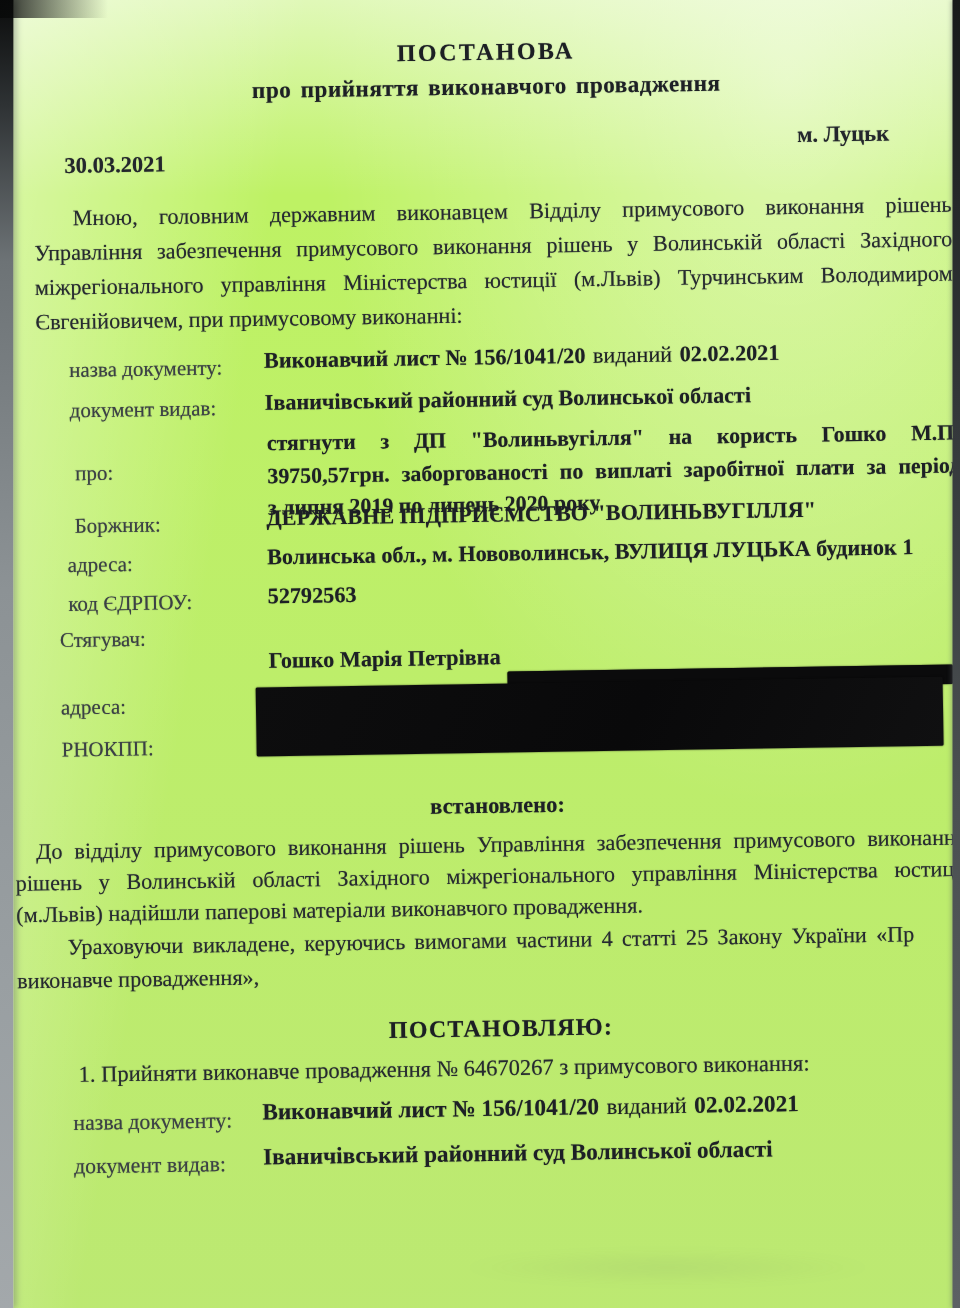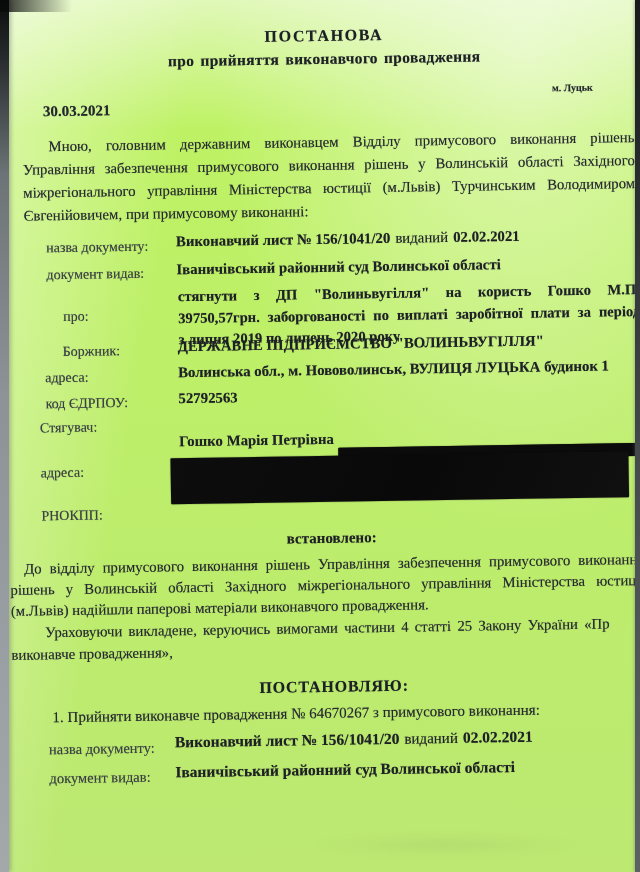--- a/index.html
+++ b/index.html
@@ -38,21 +38,21 @@
   .doc {
     position:absolute; inset:0; z-index:2;
     transform: rotate(-0.9deg); transform-origin: 320px 430px;
     text-shadow: 0 0 0.7px rgba(30,34,40,.5);
   }
   .abs { position:absolute; }
   .center { left:20px; right:0; text-align:center; }
   .b { font-weight:bold; color:#1d2025; }
   .title { top:27px; font-weight:bold; font-size:16px; letter-spacing:1.6px; color:#1c1f24; }
   .subtitle { top:50px; font-weight:bold; font-size:15.5px; letter-spacing:.3px; word-spacing:2px; color:#1d2025; }
-  .city { top:86px; right:42px; font-weight:bold; font-size:10px; }
+  .city { top:86px; right:42px; font-weight:bold; font-size:15px; }
   .date { top:99px; left:48px; font-weight:bold; font-size:15px; }
   .intro { top:131px; left:27px; width:612px; font-size:14.8px; line-height:23px; color:#262a30; }
   .jl { text-align:justify; text-align-last:justify; }
   .ind26 { text-indent:26px; }
   .ind14 { text-indent:14px; }
   .flabel { position:absolute; font-size:14px; color:#3b4046; white-space:nowrap; }
   .fval { position:absolute; left:179px; font-weight:bold; font-size:14.8px; color:#1d2025; white-space:nowrap; }
   .about-lines { top:284px; left:180px; width:462px; font-weight:bold; font-size:14.6px; line-height:21.5px; color:#1d2025; }
   .redact { position:absolute; background:#0b0b0c; border-radius:1px; box-shadow:0 0 1px rgba(0,0,0,.85); }
   .redact-a { left:338px; top:448px; width:297px; height:13px; }
@@ -91,41 +91,41 @@
     </div>
 
     <span class="flabel" style="left:49px; top:236px">назва документу:</span>
     <span class="fval" style="top:231px">
       <span class="vp b">Виконавчий лист № 156/1041/20</span><span class="vr" style="font-weight:normal; margin-left:5px">виданий</span><span class="vp b" style="margin-left:5px">02.02.2021</span>
     </span>
 
     <span class="flabel" style="left:49px; top:263px">документ видав:</span>
     <span class="fval" style="top:259px">Іваничівський районний суд Волинської області</span>
 
-    <span class="flabel" style="left:65px; top:305px">про:</span>
+    <span class="flabel" style="left:52px; top:305px">про:</span>
     <div class="abs about-lines">
       <div class="jl">стягнути з ДП "Волиньвугілля" на користь Гошко М.П.</div>
       <div class="jl">39750,57грн. заборгованості по виплаті заробітної плати за період</div>
       <div>з липня 2019 по липень 2020 року</div>
     </div>
 
-    <span class="flabel" style="left:64px; top:340px">Боржник:</span>
+    <span class="flabel" style="left:51px; top:340px">Боржник:</span>
     <span class="fval" style="top:336px">ДЕРЖАВНЕ ПІДПРИЄМСТВО "ВОЛИНЬВУГІЛЛЯ"</span>
 
     <span class="flabel" style="left:46px; top:366px">адреса:</span>
     <span class="fval" style="top:362px">Волинська обл., м. Нововолинськ, ВУЛИЦЯ ЛУЦЬКА будинок 1</span>
 
     <span class="flabel" style="left:46px; top:392px">код ЄДРПОУ:</span>
     <span class="fval" style="top:388px">52792563</span>
 
     <span class="flabel" style="left:40px; top:416px">Стягувач:</span>
     <span class="fval" style="top:431px">Гошко Марія Петрівна</span>
 
     <span class="flabel" style="left:40px; top:461px">адреса:</span>
-    <span class="flabel" style="left:40px; top:504px">РНОКПП:</span>
+    <span class="flabel" style="left:40px; top:489px">РНОКПП:</span>
 
     <div class="redact redact-a"></div>
     <div class="redact redact-b"></div>
 
     <div class="abs center est-heading">встановлено:</div>
 
     <div class="abs p1">
       <div class="jl ind14">До відділу примусового виконання рішень Управління забезпечення примусового виконання</div>
       <div class="jl">рішень у Волинській області Західного міжрегіонального управління Міністерства юстиції</div>
       <div>(м.Львів) надійшли паперові матеріали виконавчого провадження.</div>

